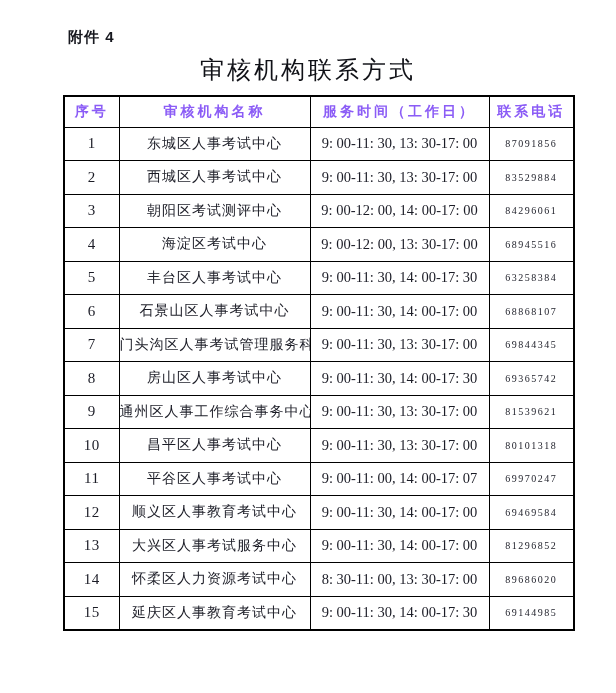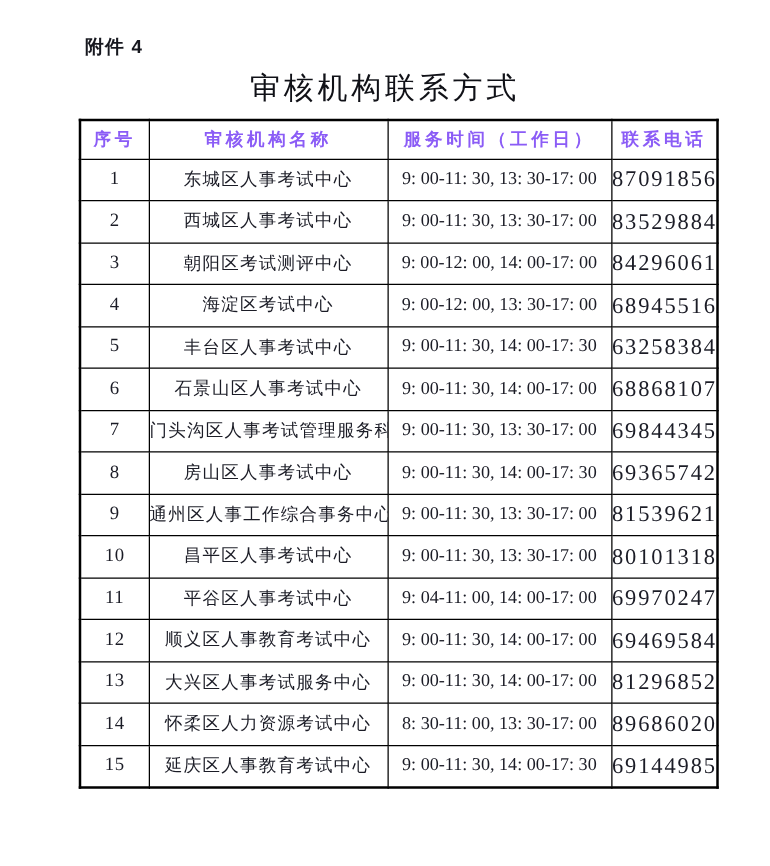--- a/index.html
+++ b/index.html
@@ -41,21 +41,21 @@
   table.contact th {
     height: 31px;
     font-size: 14px; font-weight: bold;
     letter-spacing: 3px;
     color: #8b5cf6;
   }
   table.contact td { height: 33.5px; }
   td.c0 { font-size: 15px; letter-spacing: 0.5px; }
   td.c1 { font-size: 14px; letter-spacing: 1px; }
   td.c2 { font-size: 14.5px; letter-spacing: 0px; }
-  td.c3 { font-size: 18px; letter-spacing: 1.5px; }
+  td.c3 { font-size: 10px; letter-spacing: 1.5px; }
 </style>
 </head>
 <body>
 
 <div class="page">
   <div class="attachment">附件 4</div>
 
   <h1 class="title">审核机构联系方式</h1>
 
   <table class="contact">
@@ -130,21 +130,21 @@
         </tr>
         <tr>
           <td class="c0">10</td>
           <td class="c1">昌平区人事考试中心</td>
           <td class="c2">9: 00-11: 30, 13: 30-17: 00</td>
           <td class="c3">80101318</td>
         </tr>
         <tr>
           <td class="c0">11</td>
           <td class="c1">平谷区人事考试中心</td>
-          <td class="c2">9: 04-11: 00, 14: 00-17: 00</td>
+          <td class="c2">9: 00-11: 00, 14: 00-17: 07</td>
           <td class="c3">69970247</td>
         </tr>
         <tr>
           <td class="c0">12</td>
           <td class="c1">顺义区人事教育考试中心</td>
           <td class="c2">9: 00-11: 30, 14: 00-17: 00</td>
           <td class="c3">69469584</td>
         </tr>
         <tr>
           <td class="c0">13</td>

